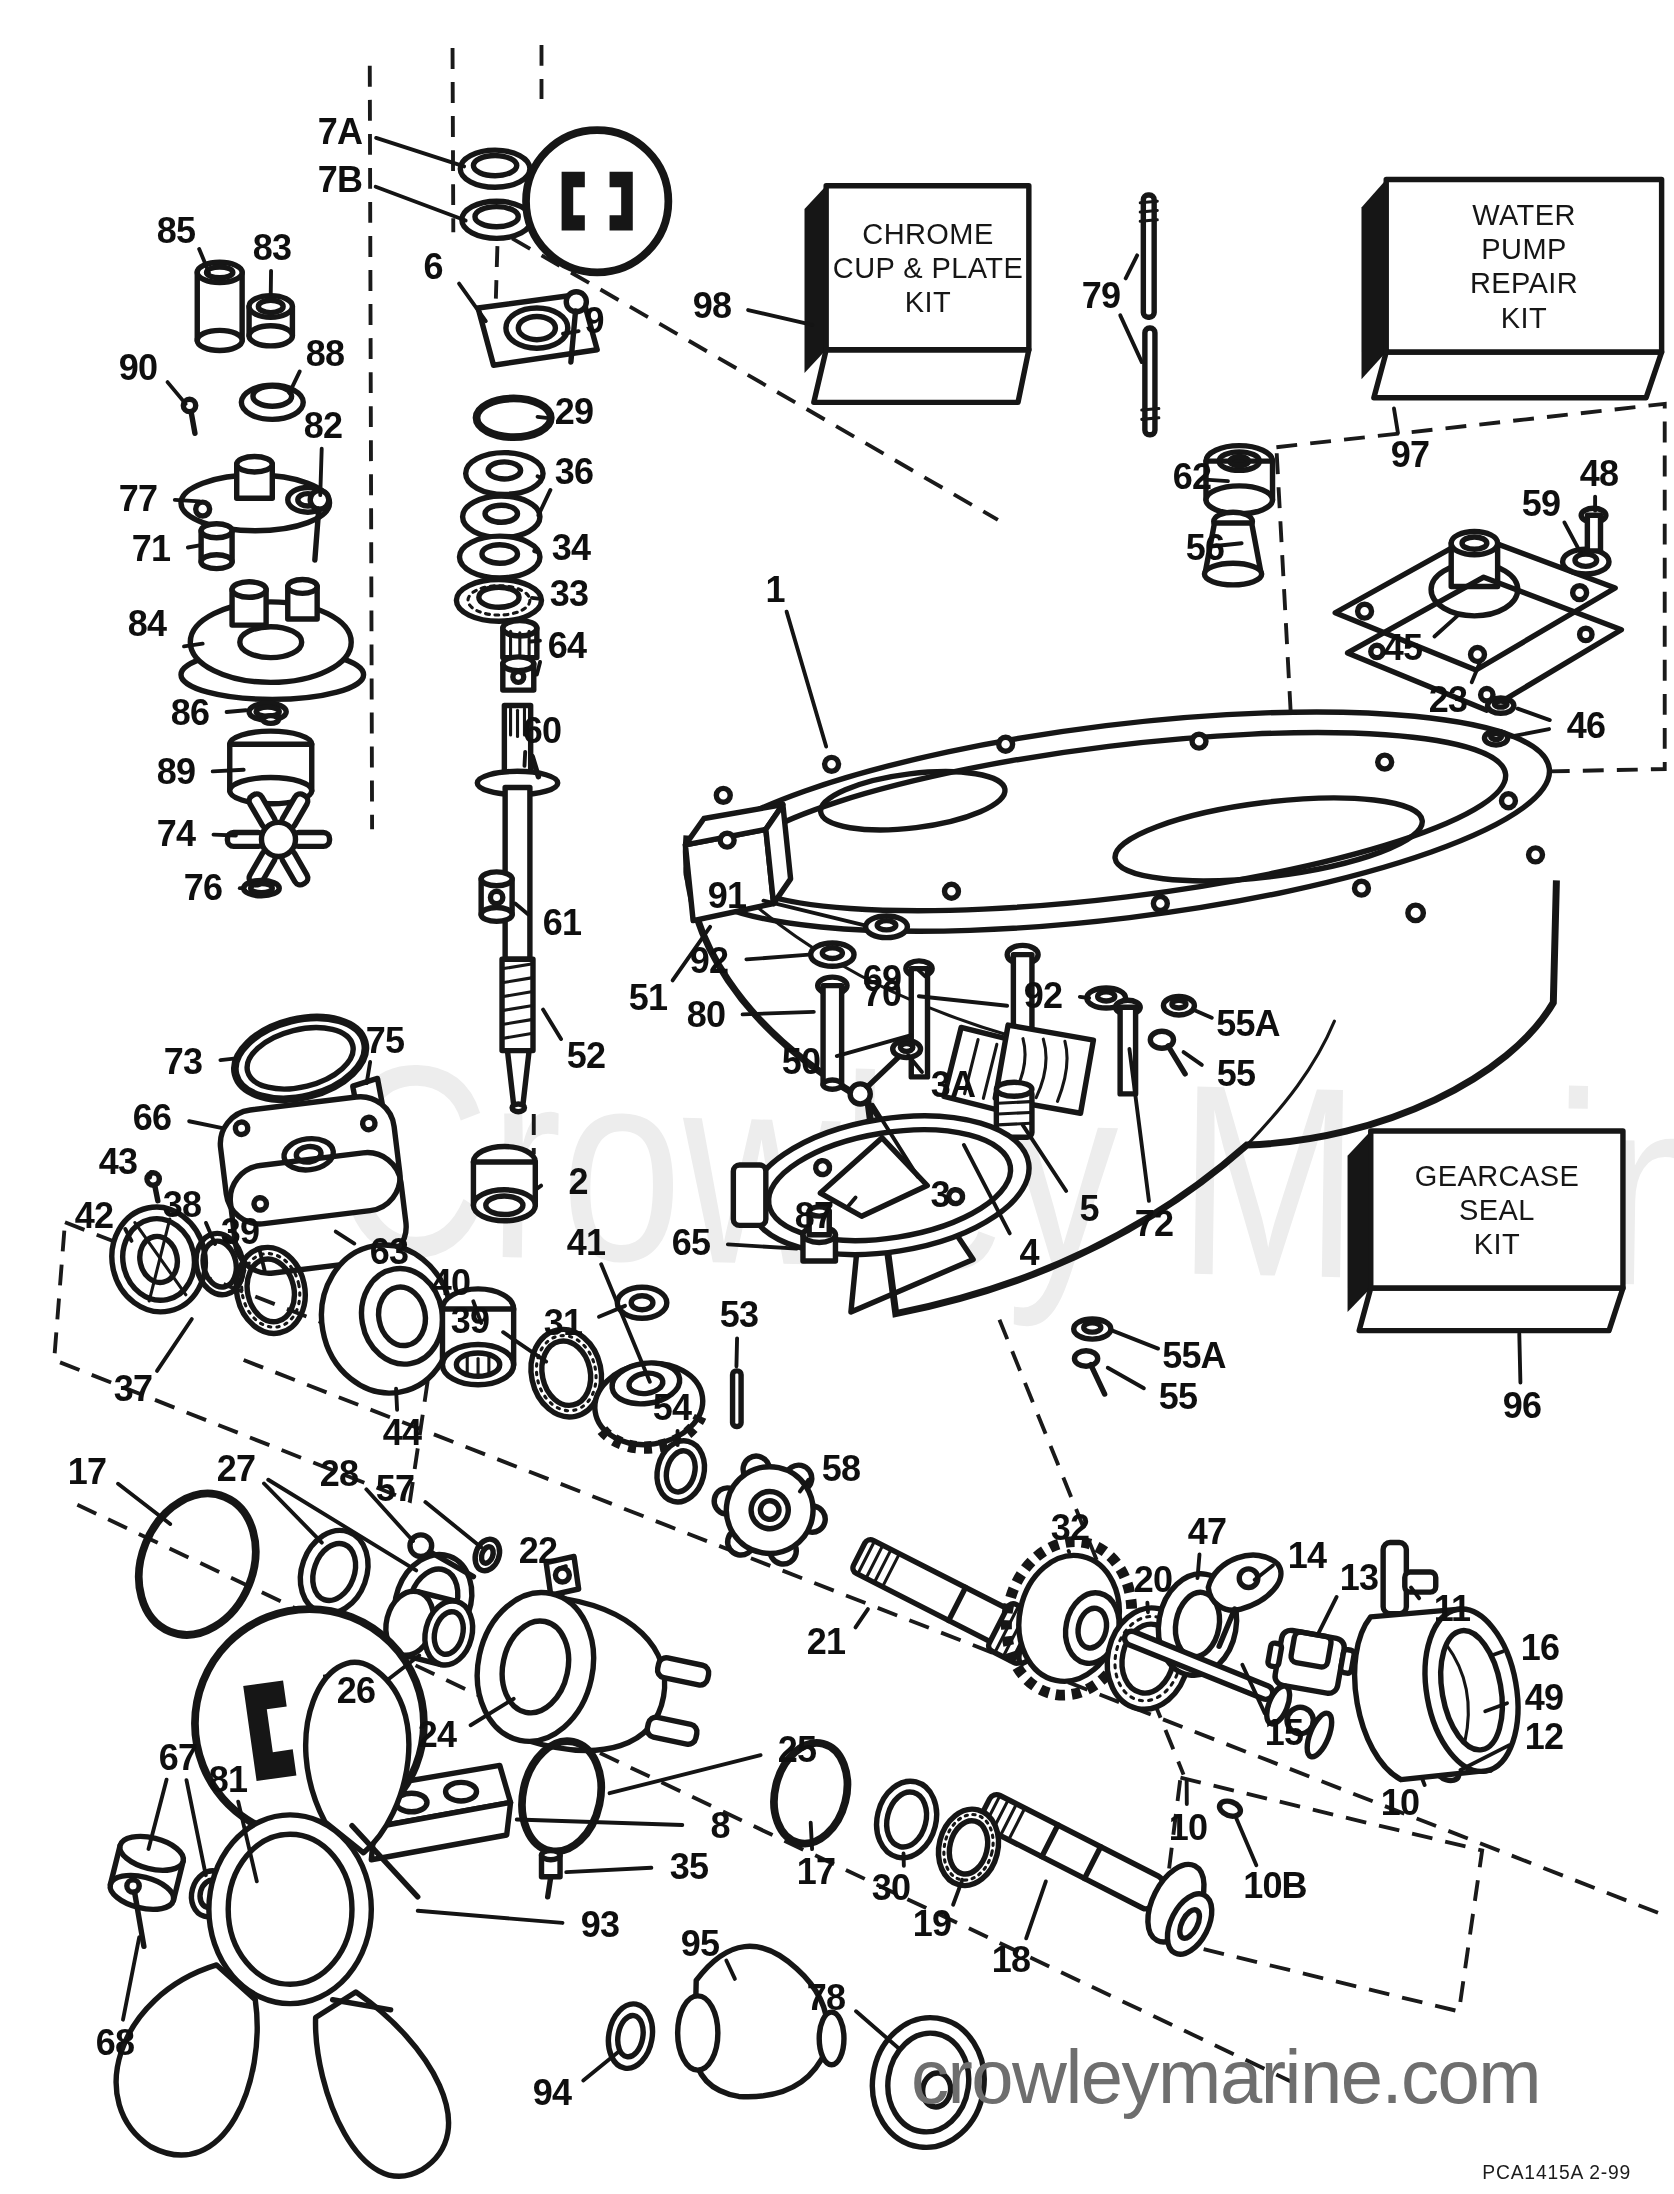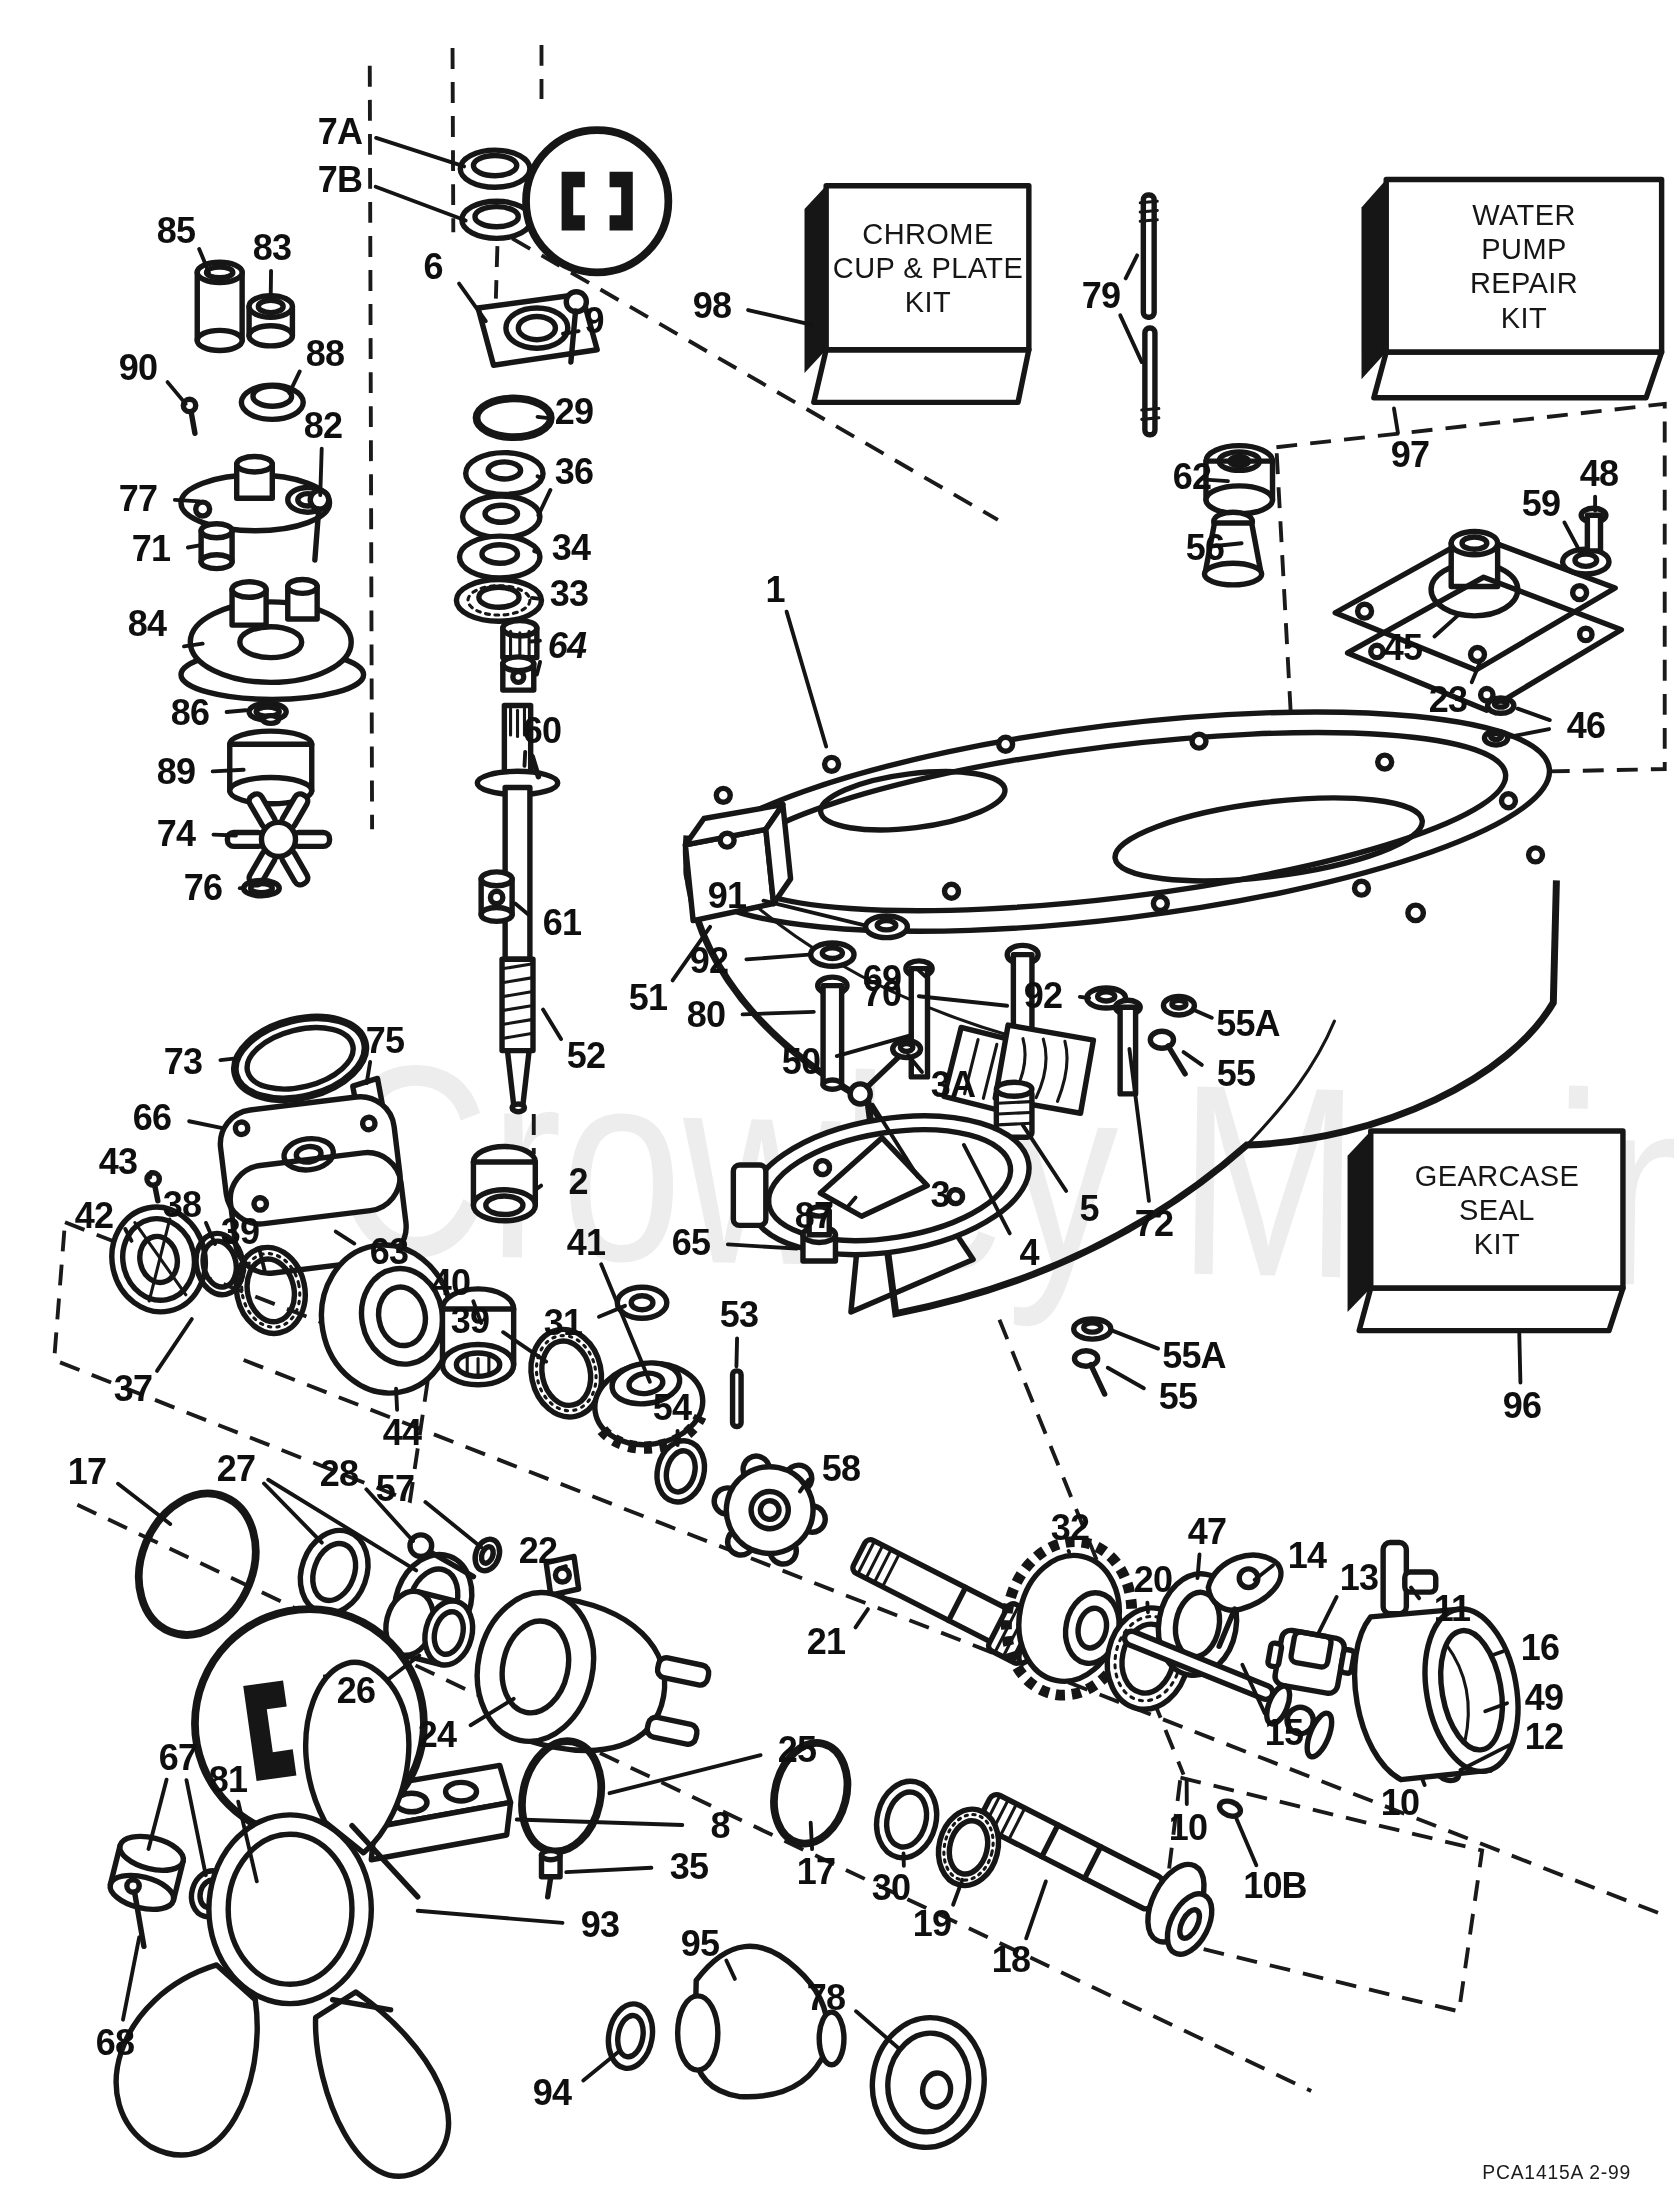--- a/index.html
+++ b/index.html
@@ -698,21 +698,21 @@
       <span class="plabel" style="left: 138px; top: 368px;">90</span>
       <span class="plabel" style="left: 325px; top: 354px;">88</span>
       <span class="plabel" style="left: 574px; top: 412px;">29</span>
       <span class="plabel" style="left: 323px; top: 426px;">82</span>
       <span class="plabel" style="left: 574px; top: 472px;">36</span>
       <span class="plabel" style="left: 138px; top: 499px;">77</span>
       <span class="plabel" style="left: 151px; top: 549px;">71</span>
       <span class="plabel" style="left: 571px; top: 548px;">34</span>
       <span class="plabel" style="left: 569px; top: 594px;">33</span>
       <span class="plabel" style="left: 147px; top: 624px;">84</span>
-      <span class="plabel" style="left: 567px; top: 646px; font-style: italic;">64</span>
+      <span class="plabel" style="left: 567px; top: 646px;">64</span>
       <span class="plabel" style="left: 190px; top: 713px;">86</span>
       <span class="plabel" style="left: 542px; top: 731px;">60</span>
       <span class="plabel" style="left: 176px; top: 772px;">89</span>
       <span class="plabel" style="left: 176px; top: 834px;">74</span>
       <span class="plabel" style="left: 203px; top: 888px;">76</span>
       <span class="plabel" style="left: 562px; top: 923px;">61</span>
       <span class="plabel" style="left: 775px; top: 590px;">1</span>
       <span class="plabel" style="left: 727px; top: 896px;">91</span>
       <span class="plabel" style="left: 709px; top: 961px;">92</span>
       <span class="plabel" style="left: 648px; top: 998px;">51</span>
@@ -791,15 +791,16 @@
       <span class="plabel" style="left: 1192px; top: 477px;">62</span>
       <span class="plabel" style="left: 1205px; top: 548px;">56</span>
       <span class="plabel" style="left: 1410px; top: 455px; text-align: center;">97</span>
       <span class="plabel" style="left: 1599px; top: 474px;">48</span>
       <span class="plabel" style="left: 1541px; top: 504px;">59</span>
       <span class="plabel" style="left: 1403px; top: 648px;">45</span>
       <span class="plabel" style="left: 1448px; top: 700px;">23</span>
       <span class="plabel" style="left: 1586px; top: 726px;">46</span>
     </div>
 
+  <div class="logo">crowleymarine.com</div>
   <div class="code">PCA1415A  2-99</div>
 </div>
 
 
 </body></html>

